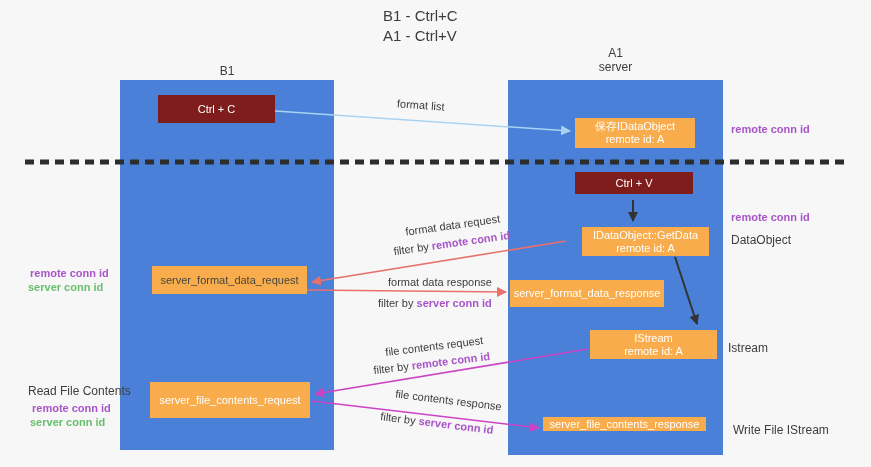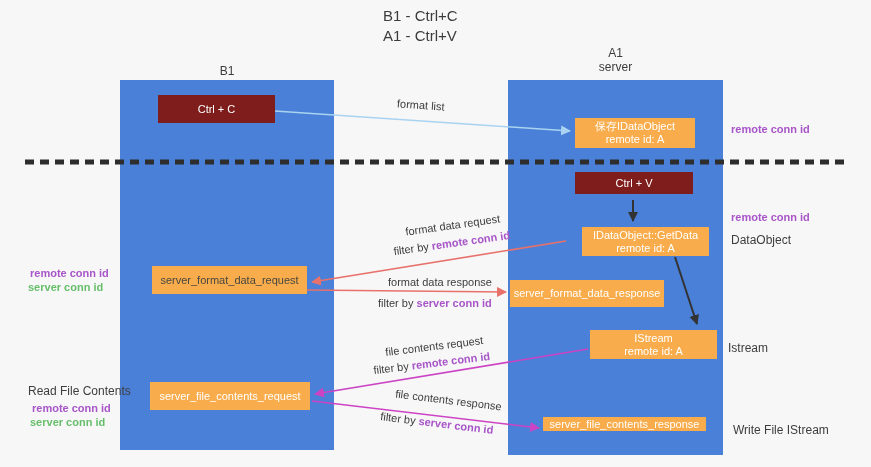--- a/index.html
+++ b/index.html
@@ -97,21 +97,21 @@
 
   <div class="box orange" style="left:510px;top:280px;width:154px;height:27px;">
     <span>server_format_data_response</span>
   </div>
 
   <div class="box orange" style="left:590px;top:330px;width:127px;height:29px;">
     <span>IStream</span>
     <span>remote id: A</span>
   </div>
 
-  <div class="box orange" style="left:150px;top:382px;width:160px;height:28px;">
+  <div class="box orange" style="left:150px;top:382px;width:160px;height:36px;">
     <span>server_file_contents_request</span>
   </div>
 
   <div class="box orange" style="left:543px;top:417px;width:163px;height:14px;">
     <span>server_file_contents_response</span>
   </div>
 
   <div class="lbl" style="left:397px;top:99px;transform:rotate(4deg);">format list</div>
 
   <div class="lbl" style="left:405px;top:219px;transform:rotate(-8deg);">format data request</div>

